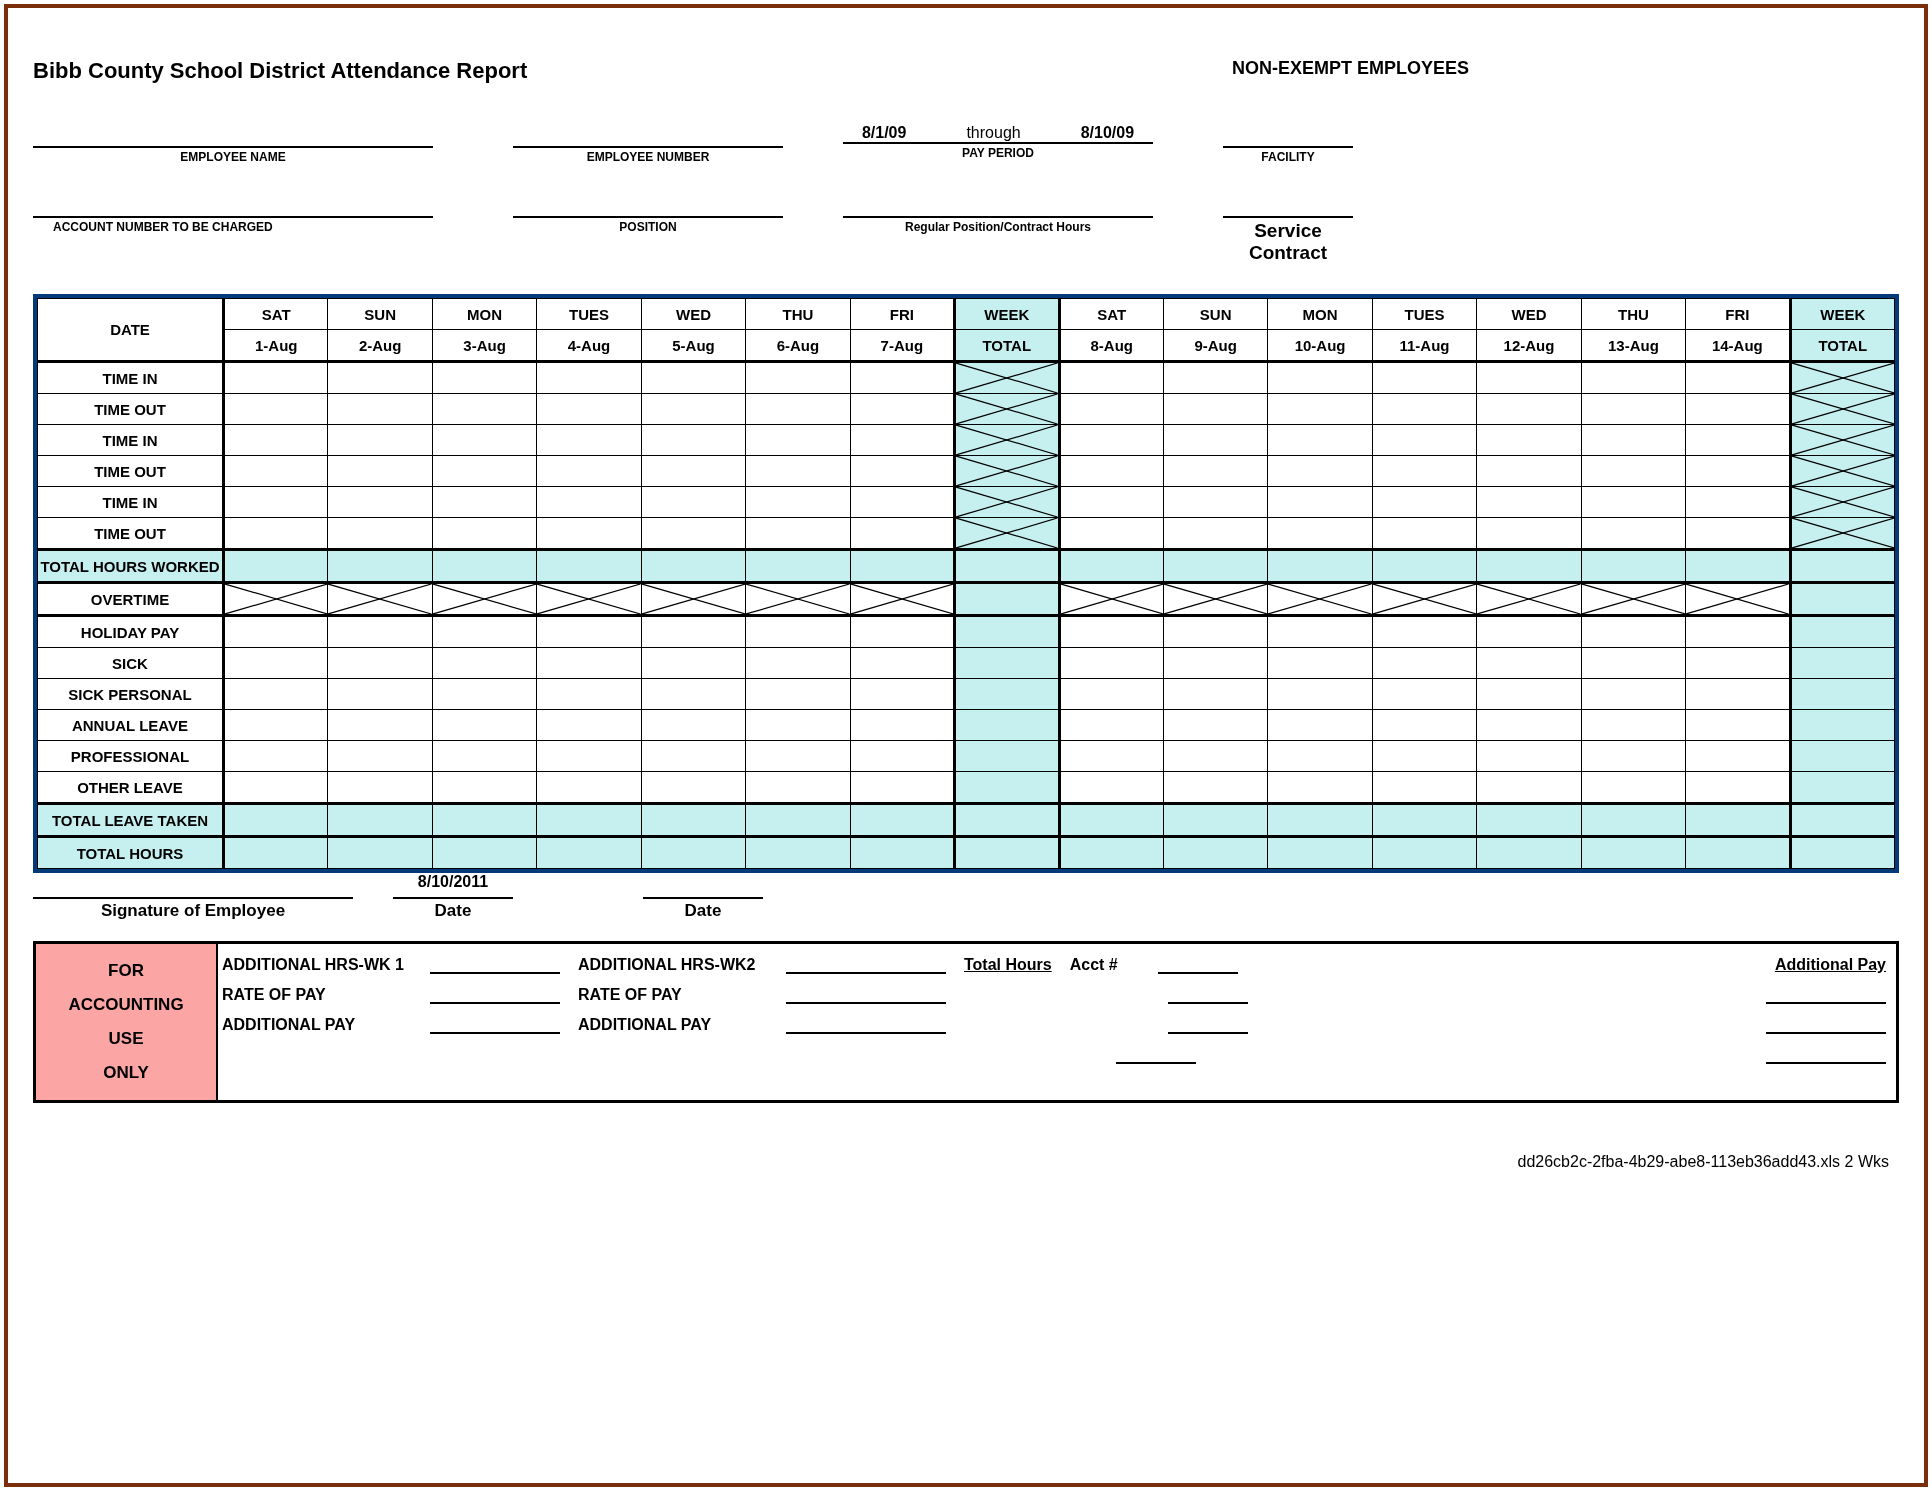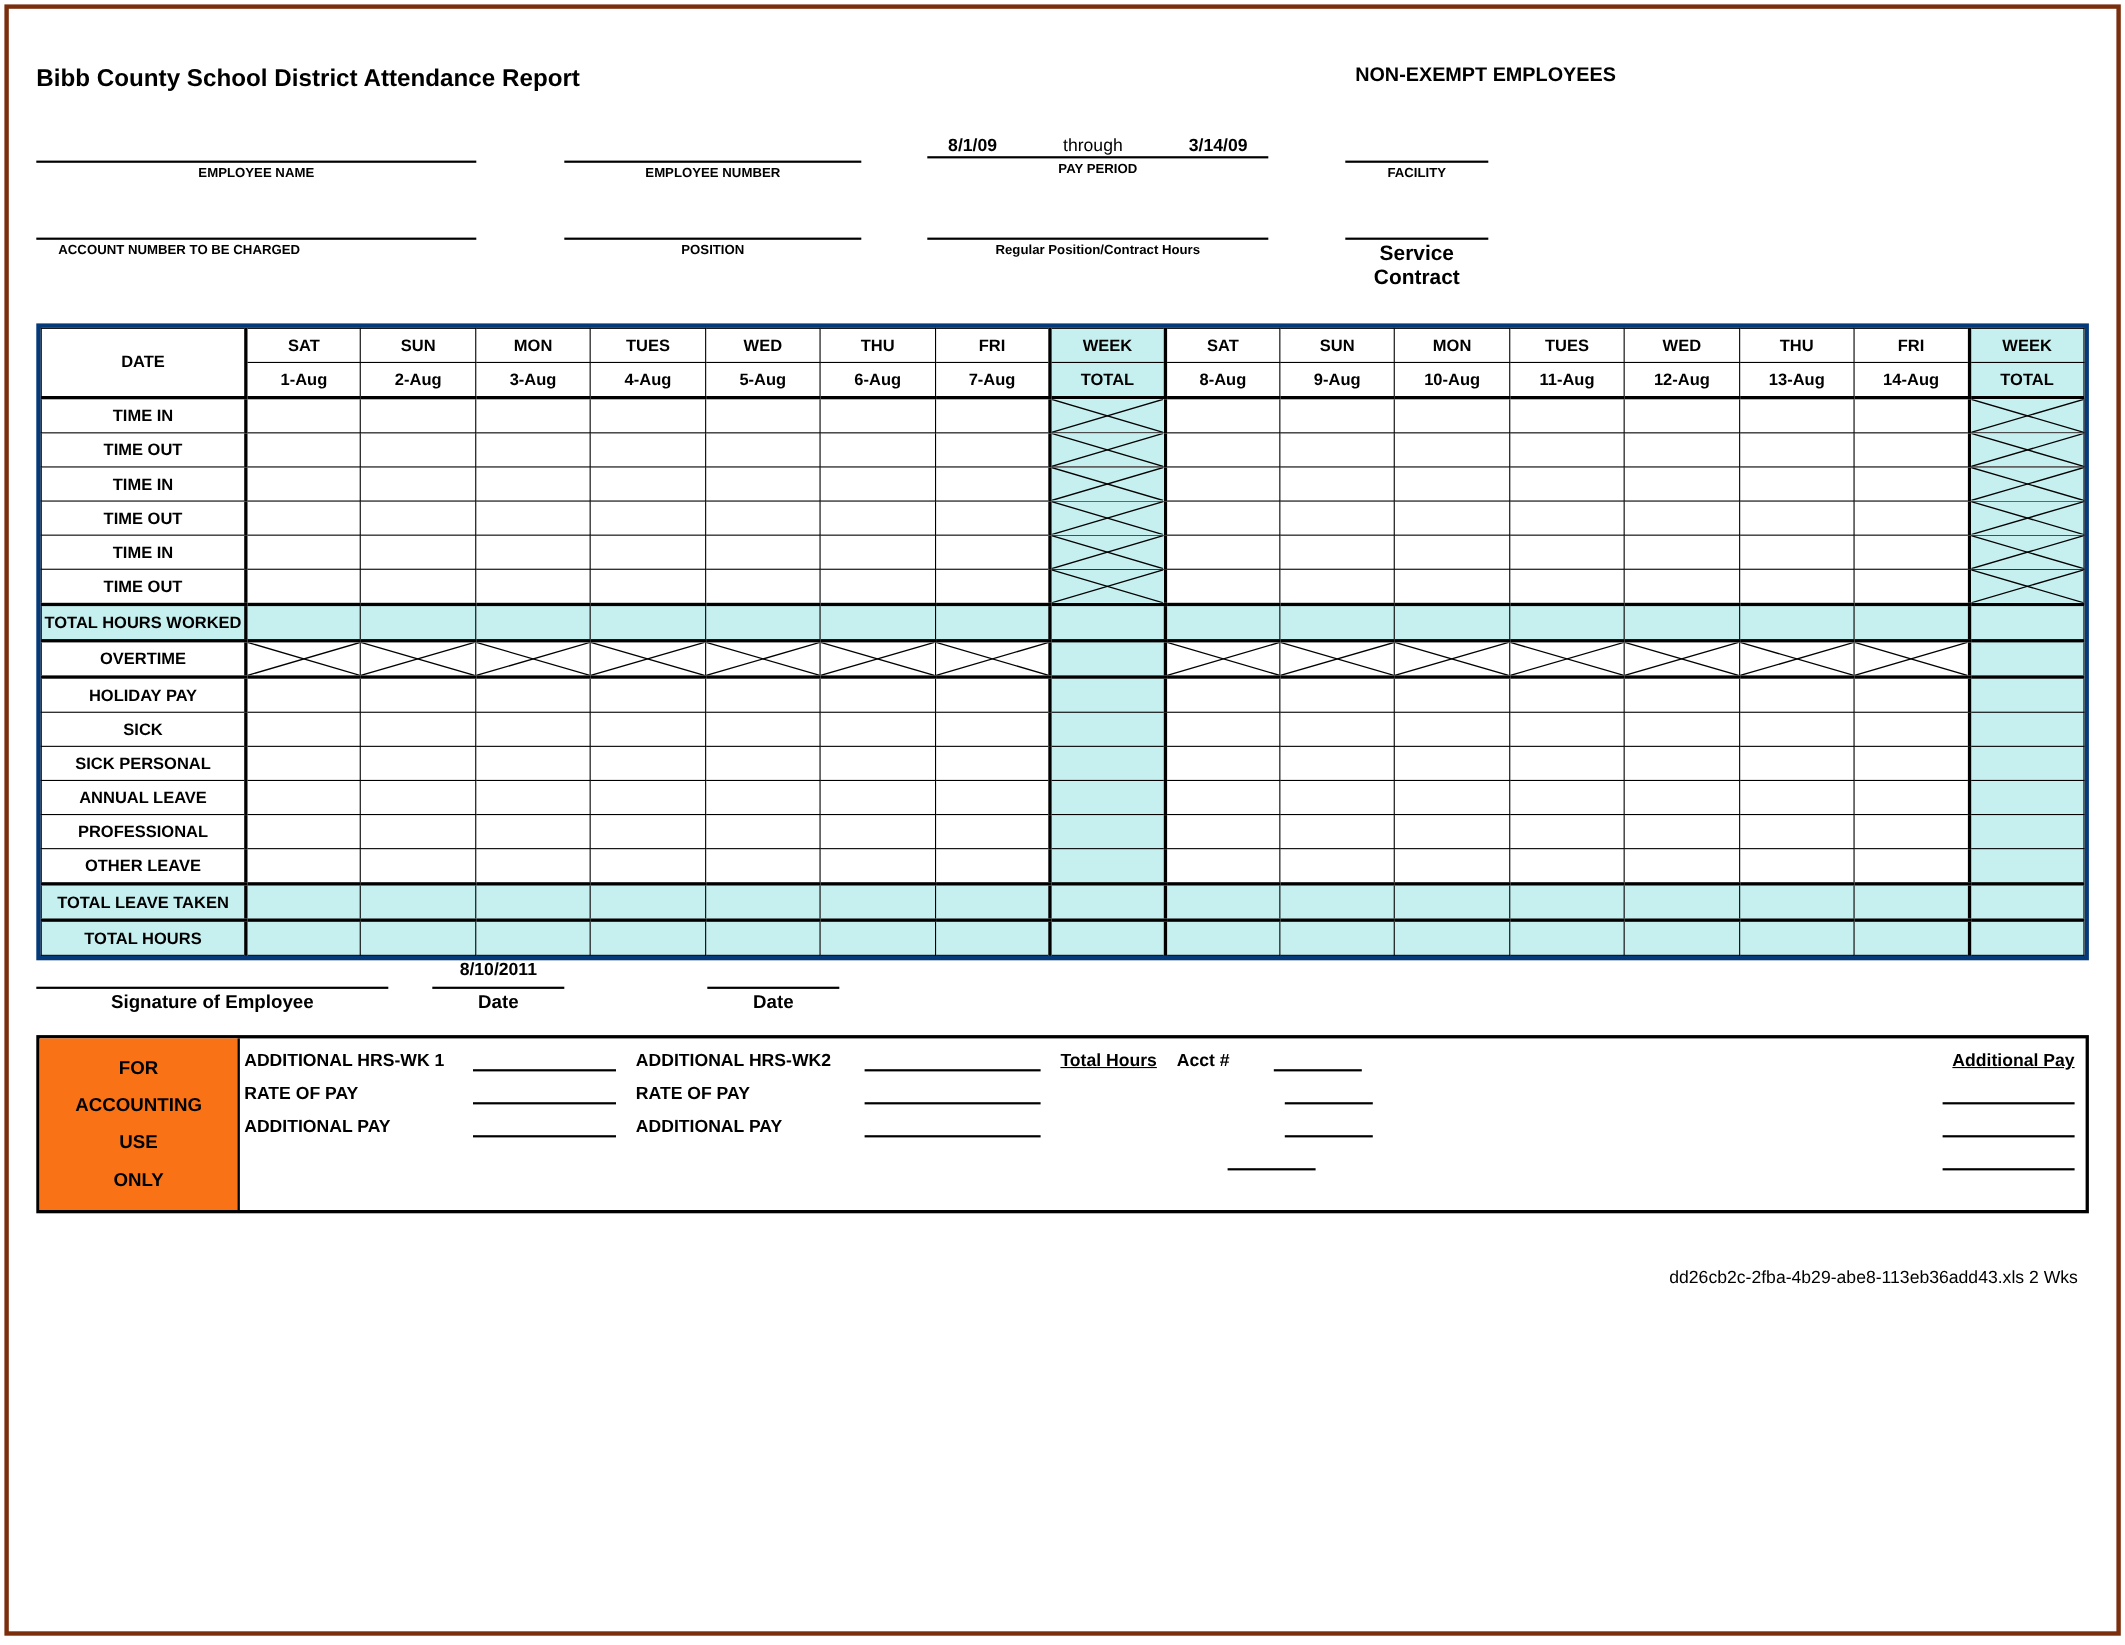--- a/index.html
+++ b/index.html
@@ -127,21 +127,21 @@
     font-size: 17px;
     text-align: center;
     margin-top: 2px;
   }
 
   .acct-wrap {
     border: 3px solid #000;
     display: flex;
   }
   .acct-left {
-    background: #f97316;
+    background: #fca5a5;
     width: 180px;
     border-right: 2px solid #000;
     font-weight: bold;
     font-size: 17px;
     text-align: center;
     padding: 10px 0;
     line-height: 2;
   }
   .acct-body {
     flex: 1;
@@ -188,21 +188,21 @@
     <div style="width:40px"></div>
     <div class="field-block" style="flex:0 0 270px">
       <div class="field-line"></div>
       <div class="field-label">EMPLOYEE NUMBER</div>
     </div>
     <div style="width:20px"></div>
     <div class="field-block pay-period-block" style="flex:0 0 310px">
       <div class="pay-period-dates">
         <span>8/1/09</span>
         <span class="pay-through">through</span>
-        <span>3/14/09</span>
+        <span>8/10/09</span>
       </div>
       <div style="border-bottom:2px solid #000"></div>
       <div class="field-label">PAY PERIOD</div>
     </div>
     <div style="width:30px"></div>
     <div class="field-block" style="flex:0 0 130px">
       <div class="field-line"></div>
       <div class="field-label">FACILITY</div>
     </div>
   </div>

